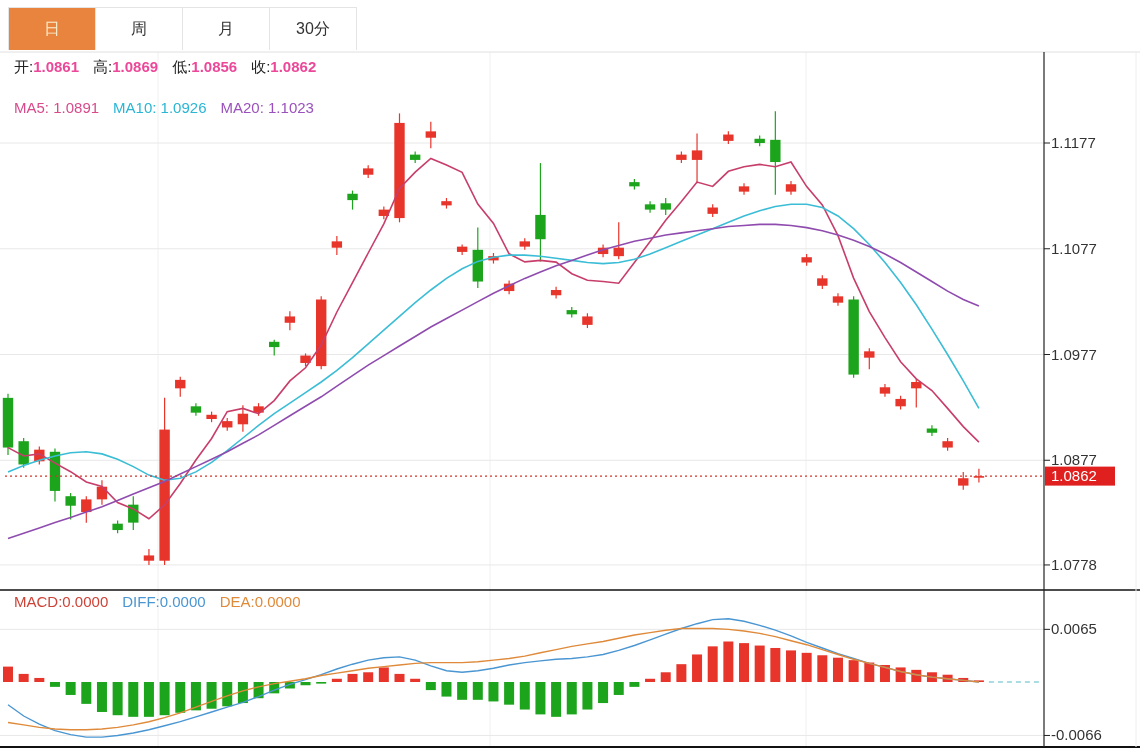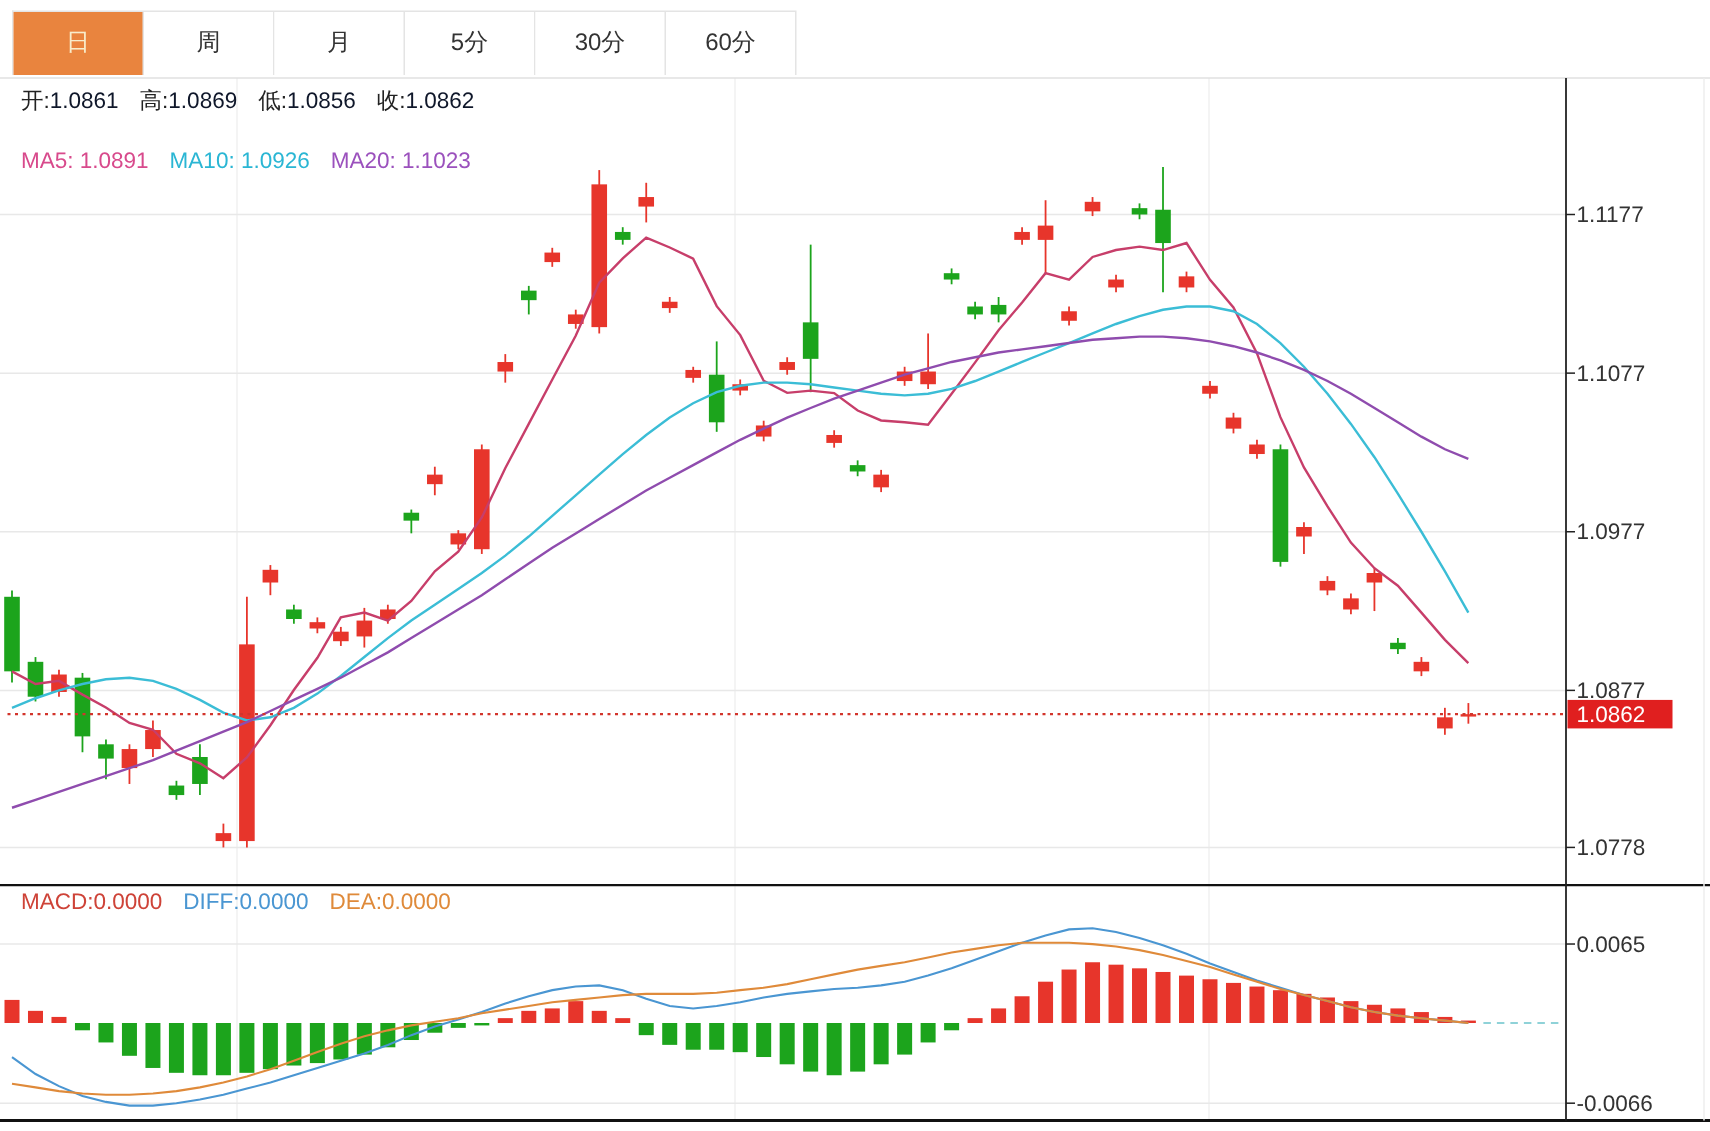--- a/index.html
+++ b/index.html
@@ -13,32 +13,30 @@
   .tab.active{background:#e9843e;color:#f8edcb;}
   
   #chart-wrap{position:absolute;left:0;top:0;width:1140px;height:754px;z-index:1;}
   
   .legend-row{position:absolute;left:14px;z-index:2;font-size:15px;white-space:nowrap;}
   #ohlc-row{top:58px;}
   #ma-row{top:99px;}
   #macd-row{top:593px;}
   .lg-item{margin-right:14px;}
   .lg-label{color:#222;}
-  .lg-val{color:#0f172a;}
+  .lg-val{color:#ec4899;font-weight:bold;}
 </style>
 </head>
 <body>
 
 <div class="tabbar" id="tabbar">
     <div class="tab active">日</div>
     <div class="tab">周</div>
     <div class="tab">月</div>
-    <div class="tab">5分</div>
     <div class="tab">30分</div>
-    <div class="tab">60分</div>
   </div>
 
 <div id="chart-wrap">
   <svg id="chart-svg" width="1140" height="754">
       <g>
         <line x1="158" y1="52" x2="158" y2="747" stroke="#f0f0f0" stroke-width="1"></line>
         <line x1="490" y1="52" x2="490" y2="747" stroke="#f0f0f0" stroke-width="1"></line>
         <line x1="806" y1="52" x2="806" y2="747" stroke="#f0f0f0" stroke-width="1"></line>
         <line x1="0" y1="143" x2="1044" y2="143" stroke="#e8e8e8" stroke-width="1"></line>
         <line x1="0" y1="248.7500000000001" x2="1044" y2="248.7500000000001" stroke="#e8e8e8" stroke-width="1"></line>

